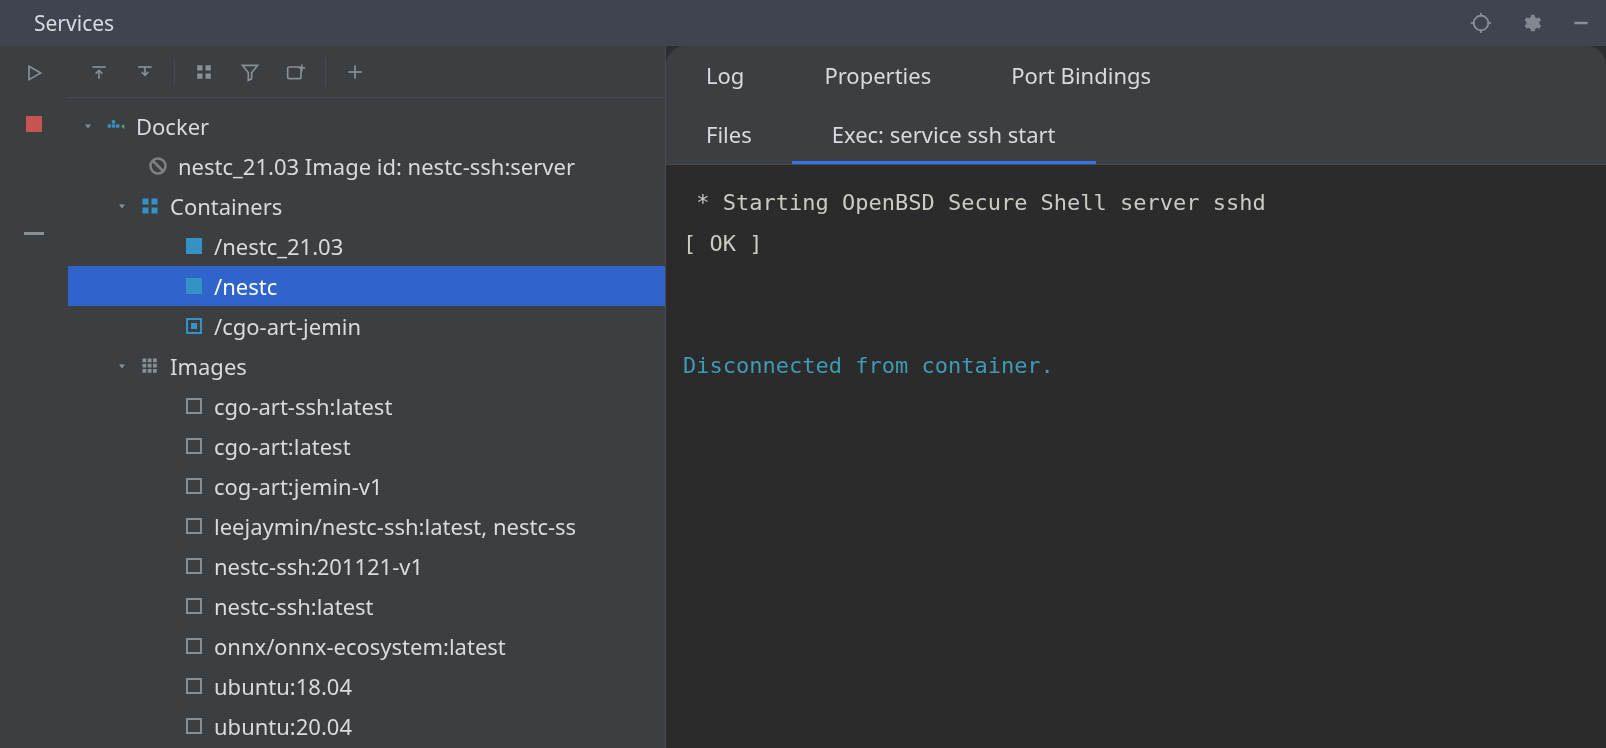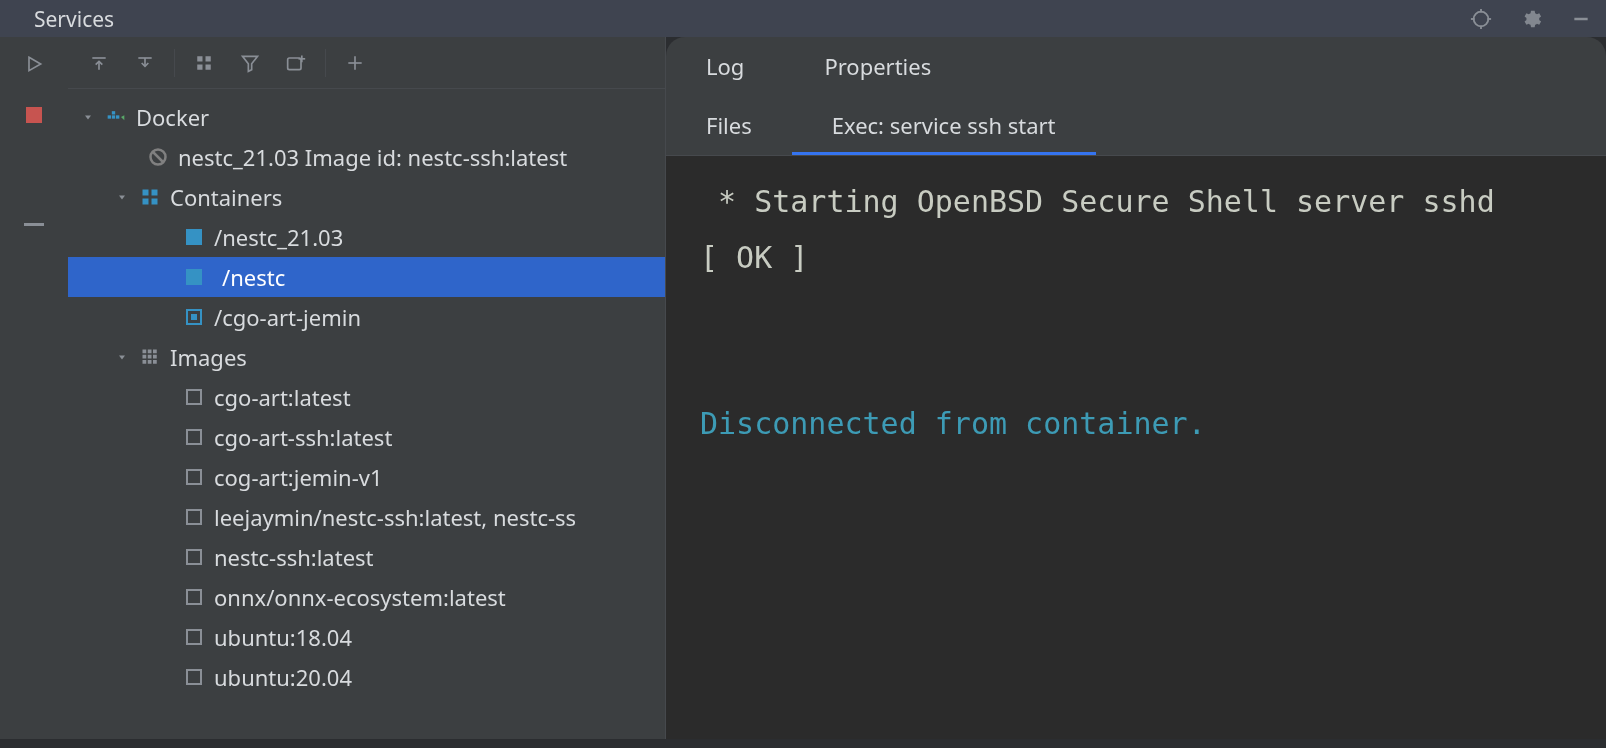--- a/index.html
+++ b/index.html
@@ -16,21 +16,21 @@
     --accent-teal:#3592C4;
     --terminal-bg:#2B2B2B;
     --terminal-fg:#C8CCC2;
     --terminal-info:#3D9BB5;
     --border:#46494D;
   }
   *{box-sizing:border-box;}
   html,body{margin:0;padding:0;width:1606px;height:748px;background:var(--bg-dark);font-family:"Segoe UI","Noto Sans",Arial,sans-serif;color:var(--fg);overflow:hidden;font-size:20px;}
   
   
-  .titlebar{height:37px;background:var(--bg-header);display:flex;align-items:center;padding:0 14px 0 34px;}
+  .titlebar{height:46px;background:var(--bg-header);display:flex;align-items:center;padding:0 14px 0 34px;}
   .titlebar .title{color:var(--fg-light);font-size:21px;}
   .titlebar .right{margin-left:auto;display:flex;gap:28px;align-items:center;}
   .titlebar .right .ico{width:22px;height:22px;color:var(--fg-dim);display:flex;align-items:center;justify-content:center;}
   
   
   .body{display:flex;height:calc(100% - 46px);}
   
   
   .gutter{width:68px;background:var(--bg-panel);display:flex;flex-direction:column;align-items:center;padding-top:14px;gap:30px;}
   .gutter .ico{width:26px;height:26px;color:var(--fg-dim);display:flex;align-items:center;justify-content:center;}
@@ -38,33 +38,33 @@
   .gutter .minus{width:20px;height:3px;background:var(--fg-dim);}
   
   
   .tree-pane{width:598px;background:var(--bg-tree);display:flex;flex-direction:column;border-right:1px solid var(--border);text-align:center;}
   .tree-toolbar{height:52px;display:flex;align-items:center;gap:0;padding:0 8px;border-bottom:1px solid var(--border);}
   .tree-toolbar .tb-btn{width:46px;height:40px;display:flex;align-items:center;justify-content:center;color:var(--fg-dim);}
   .tree-toolbar .sep{width:1px;height:28px;background:var(--border);margin:0 6px;}
   
   .tree{flex:1;overflow:hidden;padding-top:8px;}
   .node{height:40px;display:flex;align-items:center;padding-left:12px;white-space:nowrap;overflow:hidden;font-size:22px;cursor:default;}
-  .node.selected{background:var(--selection);color:#fff;gap:8px;}
+  .node.selected{background:var(--selection);color:#fff;}
   .node .arrow{width:16px;height:16px;margin-right:10px;display:inline-flex;align-items:center;justify-content:center;color:var(--fg-dim);}
   .node .nico{width:20px;height:20px;margin-right:10px;display:inline-flex;align-items:center;justify-content:center;flex-shrink:0;}
   .node .label{color:var(--fg-light);}
   .node.selected .label{color:#fff;}
   
   
   .right-pane{flex:1;display:flex;flex-direction:column;background:var(--bg-panel);border-radius:19px;}
   .tabs-row{display:flex;flex-wrap:wrap;min-height:52px;align-items:stretch;border-bottom:1px solid var(--border);}
   .tab{padding:14px 40px 12px 40px;font-size:22px;color:var(--fg-light);border-bottom:3px solid transparent;cursor:default;white-space:nowrap;}
   .tab.active{border-bottom-color:var(--tab-underline);}
   
-  .terminal{flex:1;background:var(--terminal-bg);padding:18px 34px;font-family:"SF Mono","Menlo","Consolas",monospace;font-size:30px;line-height:1.85;color:var(--terminal-fg);white-space:pre;overflow:hidden;}
+  .terminal{flex:1;background:var(--terminal-bg);padding:18px 17px;font-family:"SF Mono","Menlo","Consolas",monospace;font-size:22px;line-height:1.85;color:var(--terminal-fg);white-space:pre;overflow:hidden;}
   .terminal .ok-line{}
   .terminal .info{color:var(--terminal-info);}
   
   svg{display:block;}
 </style>
 </head>
 <body>
 
 <div class="titlebar">
   <div class="title">Services</div>
@@ -170,21 +170,21 @@
         <span class="label">Docker</span>
       </div>
 
       <div class="node" style="padding-left:80px">
         <span class="nico">
           <svg width="20" height="20" viewBox="0 0 24 24" fill="none" stroke="#808080" stroke-width="3">
               <circle cx="12" cy="12" r="9"></circle>
               <line x1="6" y1="6" x2="18" y2="18"></line>
             </svg>
         </span>
-        <span class="label">nestc_21.03 Image id: nestc-ssh:latest</span>
+        <span class="label">nestc_21.03 Image id: nestc-ssh:server</span>
       </div>
 
       <div class="node" style="padding-left:46px">
         <span class="arrow">
             <svg width="12" height="12" viewBox="0 0 24 24" fill="currentColor">
               <polygon points="6 9 18 9 12 17"></polygon>
             </svg>
           </span>
         <span class="nico">
           <svg width="18" height="18" viewBox="0 0 24 24" fill="#3592C4">
@@ -244,45 +244,53 @@
         </span>
         <span class="label">Images</span>
       </div>
 
       <div class="node" style="padding-left:116px">
           <span class="nico">
             <svg width="16" height="16">
               <rect x="1" y="1" width="14" height="14" fill="none" stroke="#8A8F96" stroke-width="2"></rect>
             </svg>
           </span>
+          <span class="label">cgo-art-ssh:latest</span>
+        </div>
+      <div class="node" style="padding-left:116px">
+          <span class="nico">
+            <svg width="16" height="16">
+              <rect x="1" y="1" width="14" height="14" fill="none" stroke="#8A8F96" stroke-width="2"></rect>
+            </svg>
+          </span>
           <span class="label">cgo-art:latest</span>
         </div>
       <div class="node" style="padding-left:116px">
           <span class="nico">
             <svg width="16" height="16">
               <rect x="1" y="1" width="14" height="14" fill="none" stroke="#8A8F96" stroke-width="2"></rect>
             </svg>
           </span>
-          <span class="label">cgo-art-ssh:latest</span>
-        </div>
-      <div class="node" style="padding-left:116px">
-          <span class="nico">
-            <svg width="16" height="16">
-              <rect x="1" y="1" width="14" height="14" fill="none" stroke="#8A8F96" stroke-width="2"></rect>
-            </svg>
-          </span>
           <span class="label">cog-art:jemin-v1</span>
         </div>
       <div class="node" style="padding-left:116px">
           <span class="nico">
             <svg width="16" height="16">
               <rect x="1" y="1" width="14" height="14" fill="none" stroke="#8A8F96" stroke-width="2"></rect>
             </svg>
           </span>
           <span class="label">leejaymin/nestc-ssh:latest, nestc-ss</span>
+        </div>
+      <div class="node" style="padding-left:116px">
+          <span class="nico">
+            <svg width="16" height="16">
+              <rect x="1" y="1" width="14" height="14" fill="none" stroke="#8A8F96" stroke-width="2"></rect>
+            </svg>
+          </span>
+          <span class="label">nestc-ssh:201121-v1</span>
         </div>
       <div class="node" style="padding-left:116px">
           <span class="nico">
             <svg width="16" height="16">
               <rect x="1" y="1" width="14" height="14" fill="none" stroke="#8A8F96" stroke-width="2"></rect>
             </svg>
           </span>
           <span class="label">nestc-ssh:latest</span>
         </div>
       <div class="node" style="padding-left:116px">
@@ -309,20 +317,21 @@
           </span>
           <span class="label">ubuntu:20.04</span>
         </div>
     </div>
   </div>
 
   <div class="right-pane">
     <div class="tabs-row">
       <div class="tab">Log</div>
       <div class="tab">Properties</div>
+      <div class="tab">Port Bindings</div>
       <div style="flex-basis:100%;height:0"></div>
       <div class="tab">Files</div>
       <div class="tab active">Exec: service ssh start</div>
     </div>
     <div class="terminal"><span> * Starting OpenBSD Secure Shell server sshd</span>
 <div class="ok-line">[ OK ]</div>
 
 <span class="info">Disconnected from container.</span></div>
   </div>
 </div>

